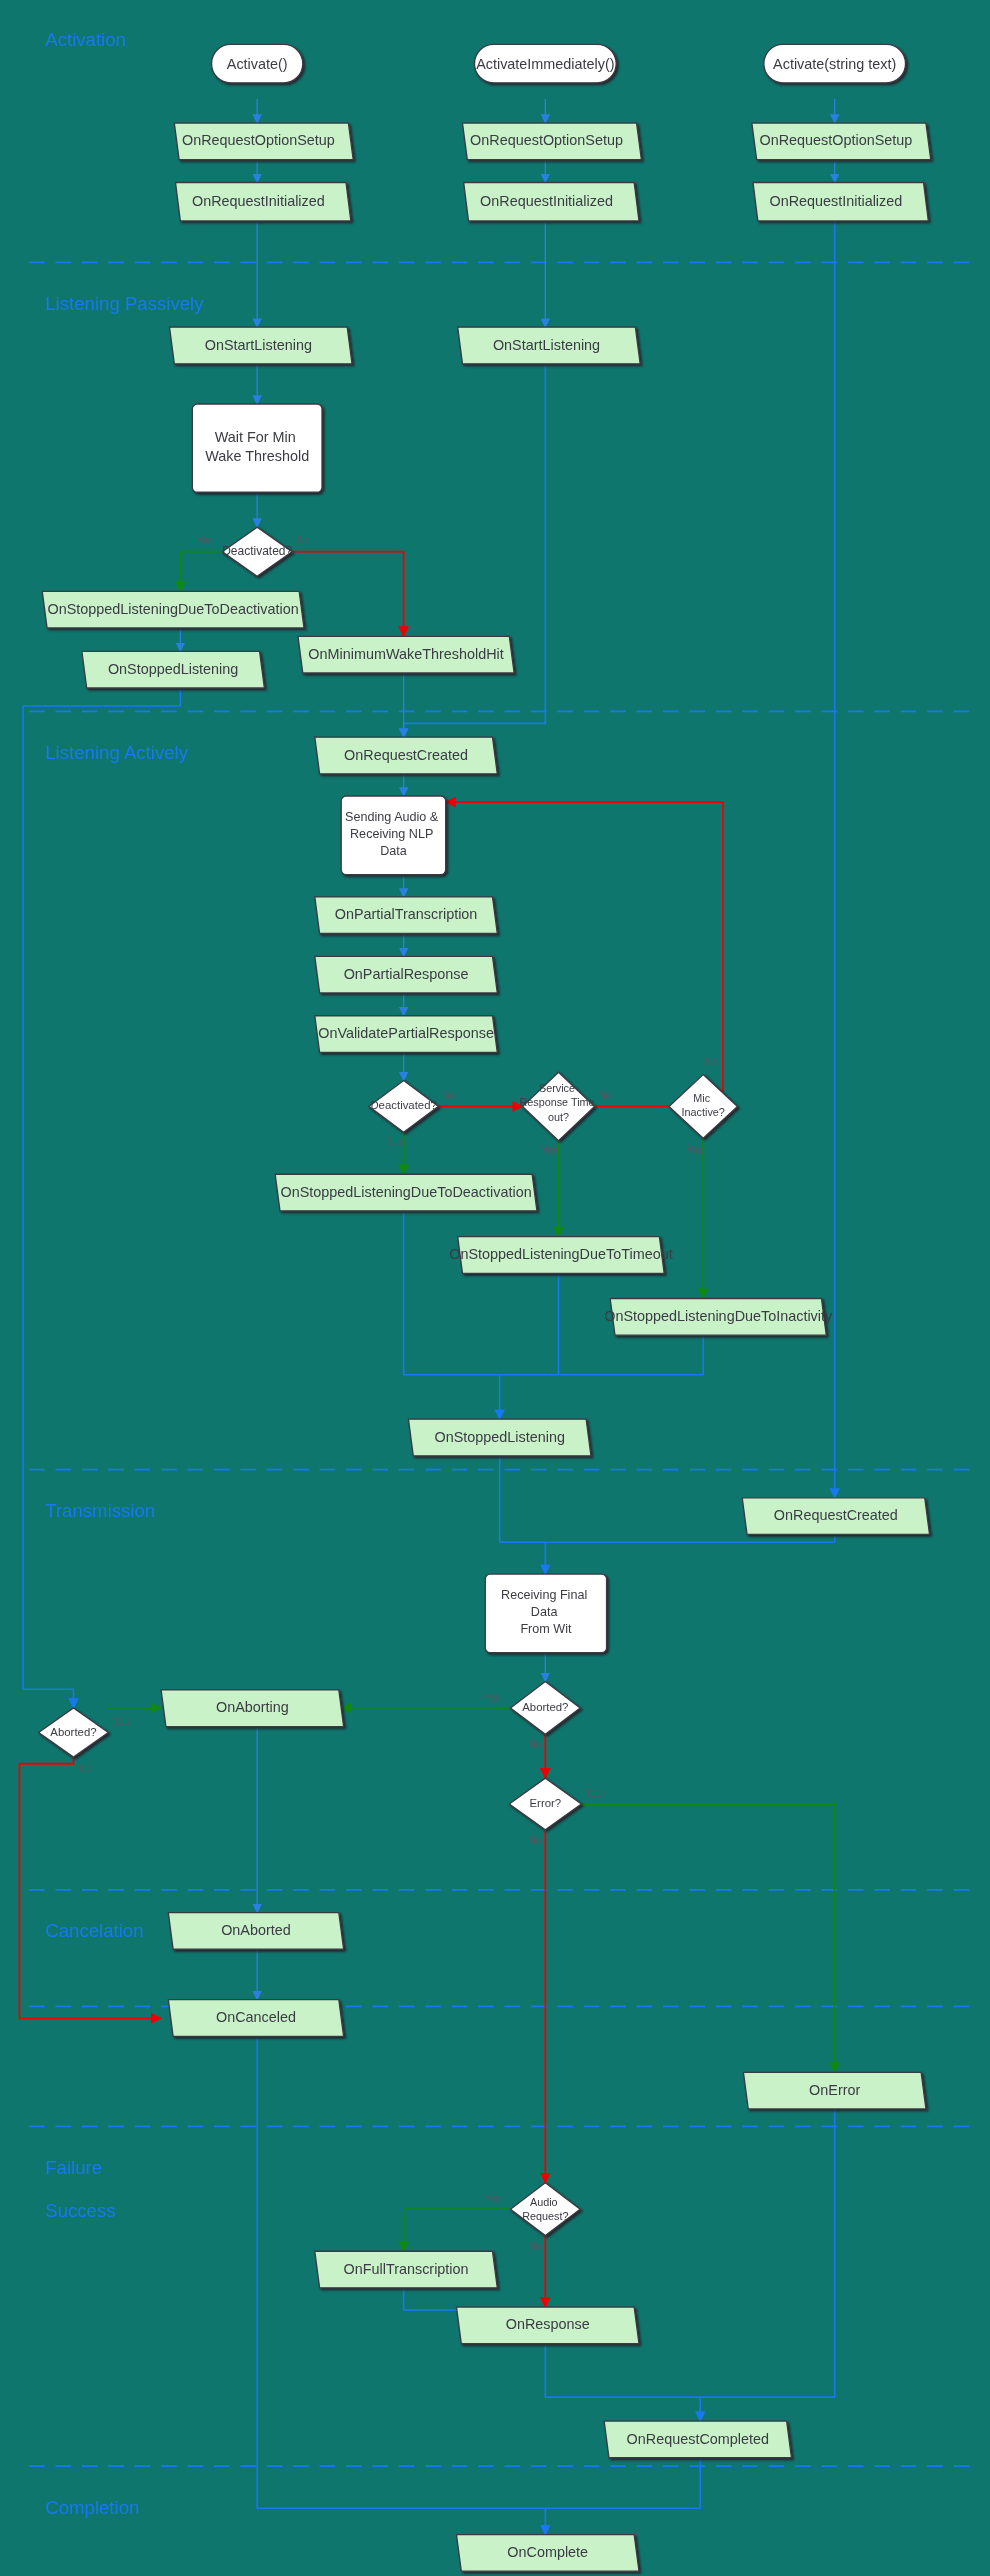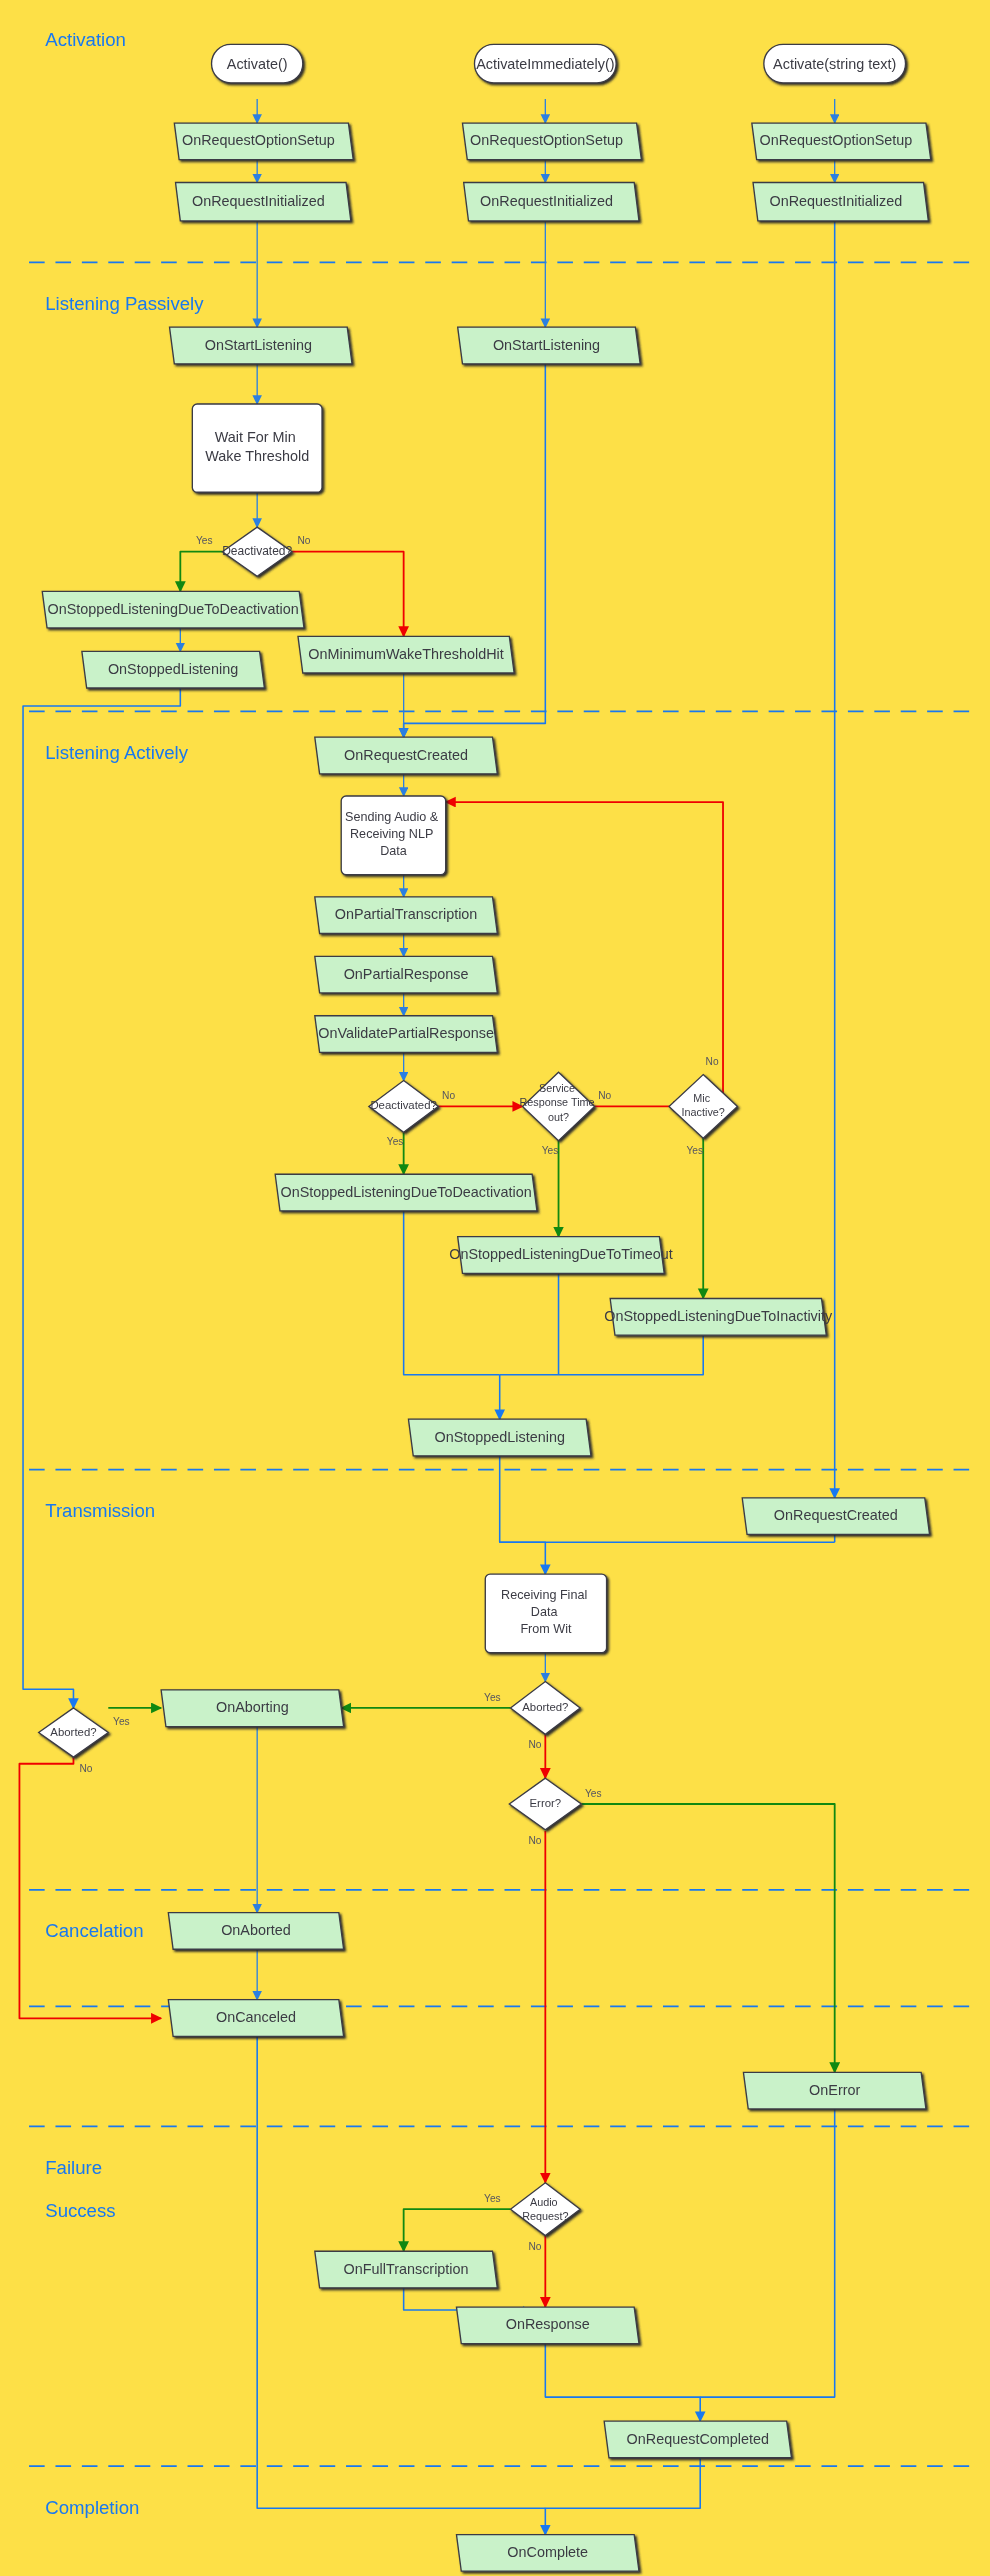--- a/index.html
+++ b/index.html
@@ -1,16 +1,16 @@
 <!DOCTYPE html>
 <html style="font-size:9.6px"><head>
 <meta charset="utf-8">
 <style>
   html,body{margin:0;padding:0;background:#000;}
-  #root{position:relative;width:991px;height:2576px;background:#fde047;
+  #root{position:relative;width:991px;height:2576px;background:#0f766e;
         font-family:"Liberation Sans", sans-serif;overflow:hidden;}
   svg{position:absolute;left:0;top:0;width:991px;height:2576px;}
   .sec-title{font-size:31px;fill:#1878f0;font-family:"Liberation Sans",sans-serif;}
   .node-txt{font-size:24px;fill:#3b3b44;font-family:"Liberation Sans",sans-serif;
             text-anchor:middle;dominant-baseline:middle;}
   .edge-lbl{font-size:17px;fill:#555560;font-family:"Liberation Sans",sans-serif;}
   .shape{stroke:#3b3b44;stroke-width:2.2;}
   .proc{fill:#c9f2c9;}
   .term{fill:#ffffff;}
   .dec{fill:#ffffff;}

